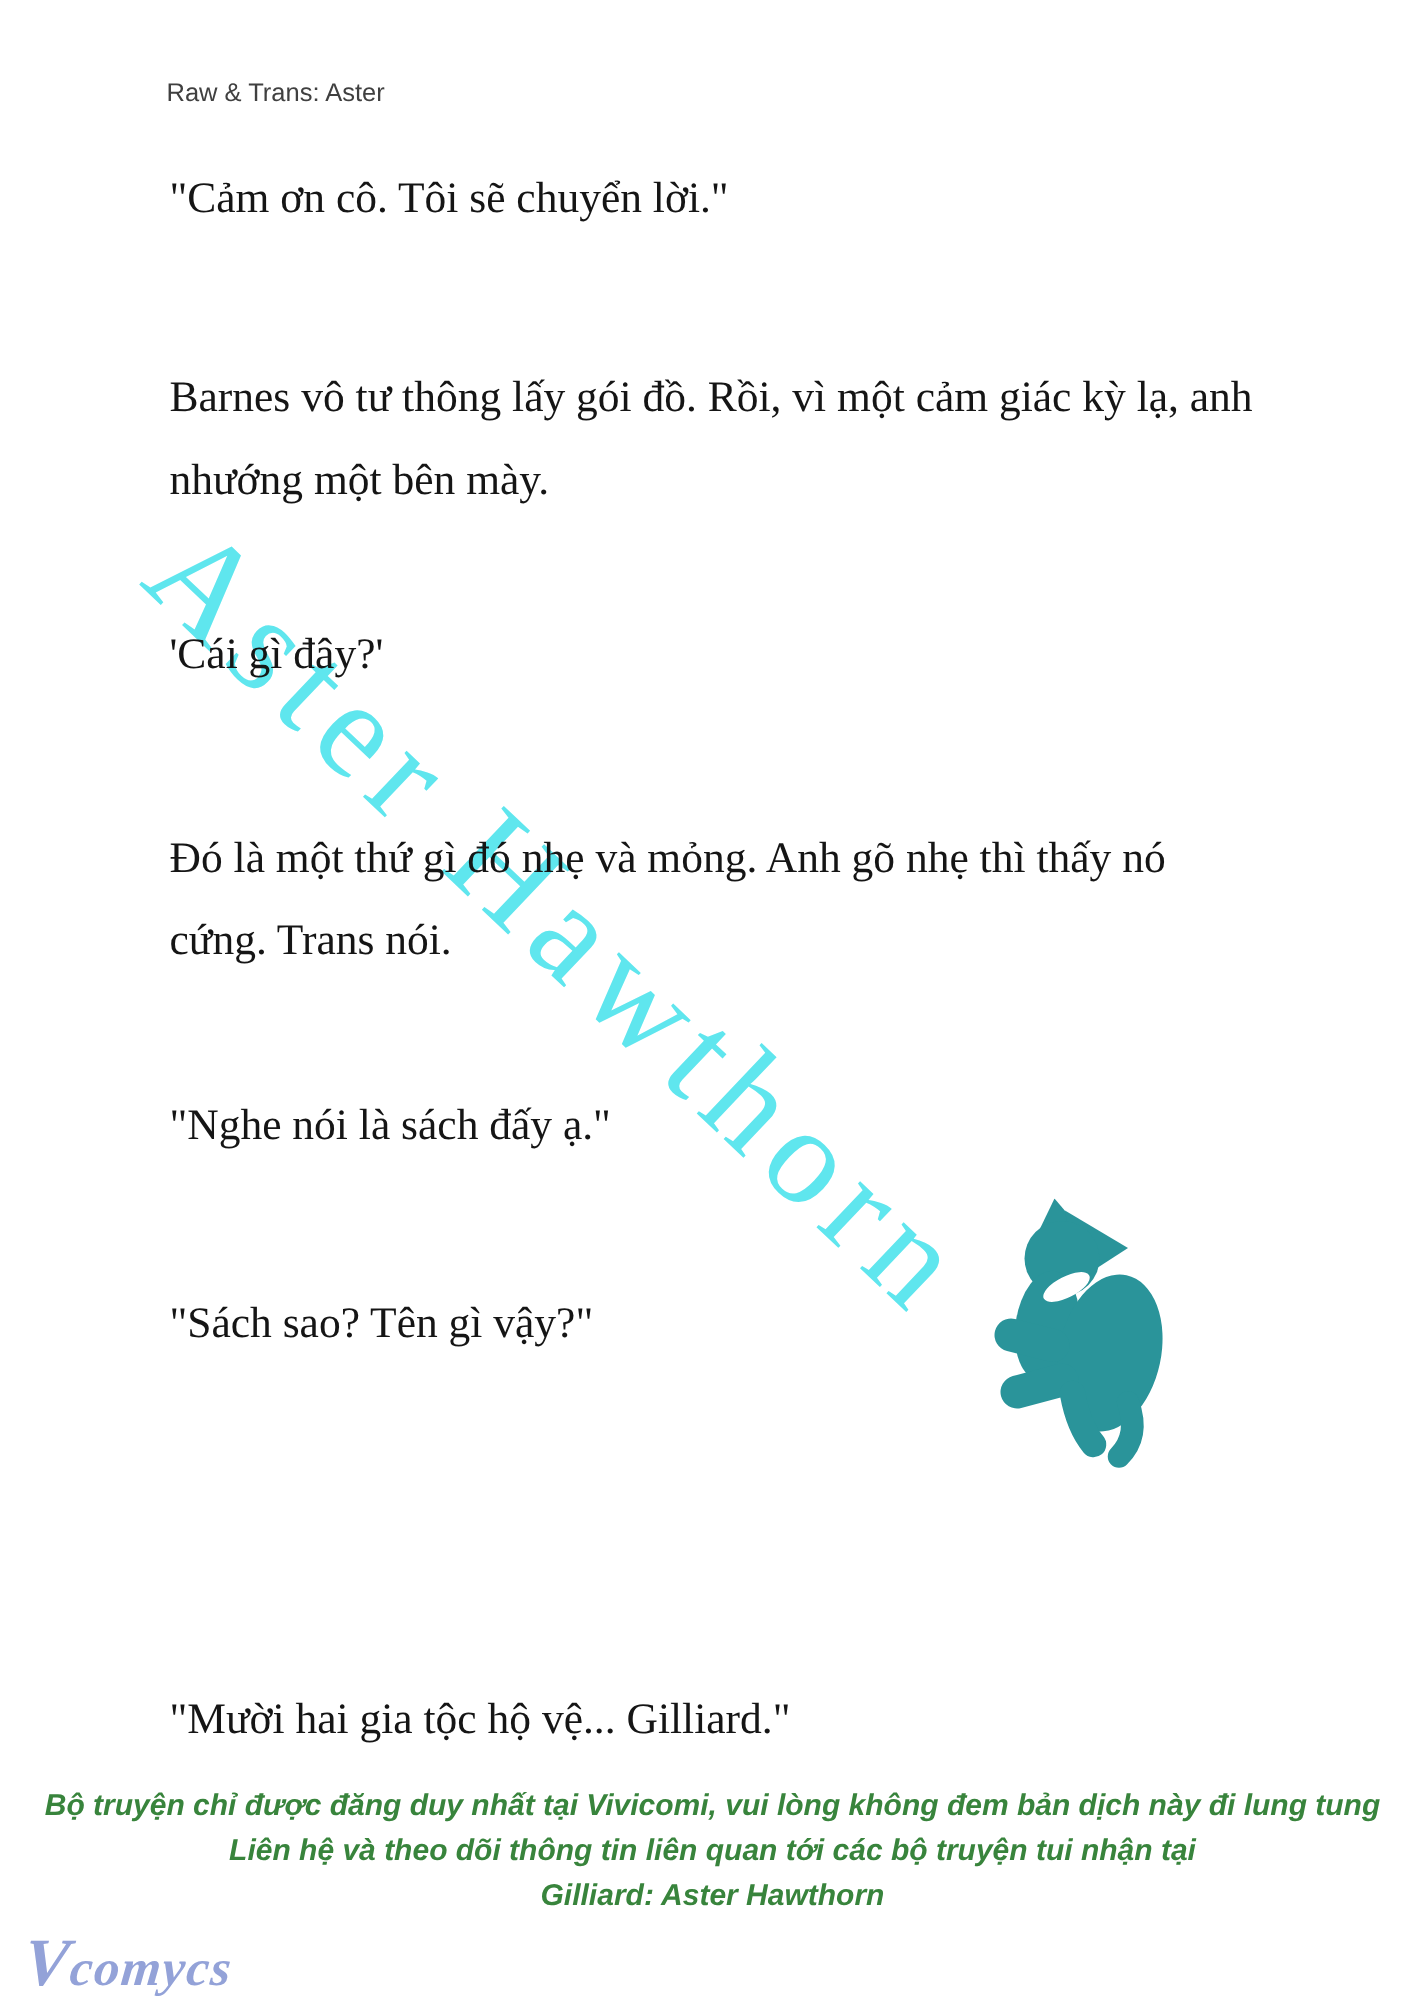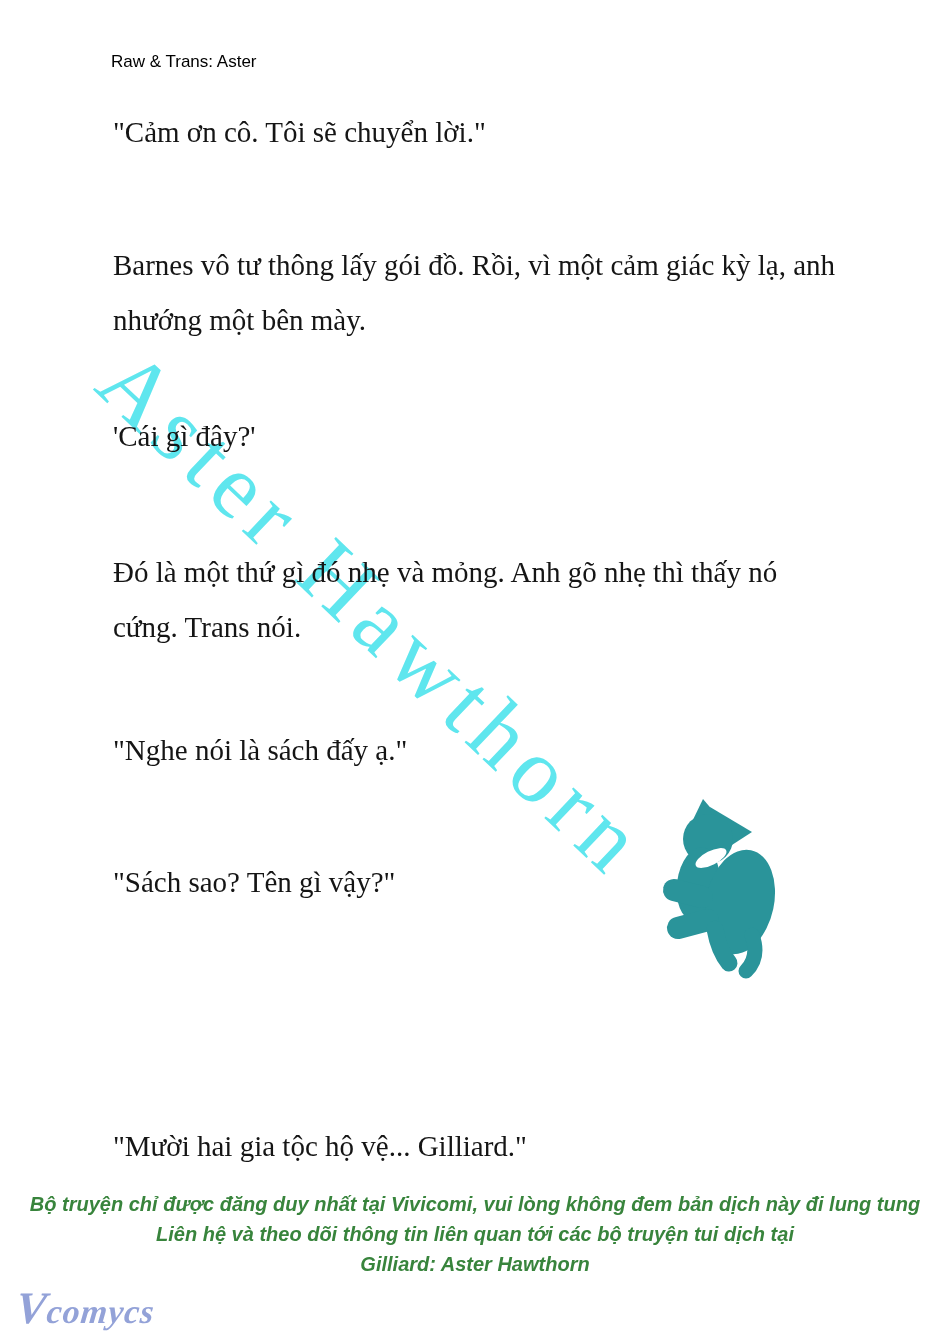--- a/index.html
+++ b/index.html
@@ -17,21 +17,21 @@
     color: var(--ink, #151515);
   }
 
   
   .credit {
     position: absolute;
     left: 111px;
     top: 52px;
     font-family: "Liberation Sans", sans-serif;
     font-size: 17px;
-    color: #000000;
+    color: #404040;
     z-index: 3;
   }
 
   
   .para {
     position: absolute;
     left: 113px;
     width: 760px;
     font-size: 29px;
     line-height: 55px;
@@ -153,19 +153,19 @@
 nhướng một bên mày.</div>
   <div class="para p3">'Cái gì đây?'</div>
   <div class="para p4">Đó là một thứ gì đó nhẹ và mỏng. Anh gõ nhẹ thì thấy nó
 cứng. Trans nói.</div>
   <div class="para p5">"Nghe nói là sách đấy ạ."</div>
   <div class="para p6">"Sách sao? Tên gì vậy?"</div>
   <div class="para p8">"Mười hai gia tộc hộ vệ... Gilliard."</div>
 
   <div class="footer">
     <div>Bộ truyện chỉ được đăng duy nhất tại Vivicomi, vui lòng không đem bản dịch này đi lung tung</div>
-    <div>Liên hệ và theo dõi thông tin liên quan tới các bộ truyện tui dịch tại</div>
+    <div>Liên hệ và theo dõi thông tin liên quan tới các bộ truyện tui nhận tại</div>
     <div>Gilliard: Aster Hawthorn</div>
   </div>
 
   <div class="logo">Vcomycs</div>
 
 </div>
 
 </body></html>

